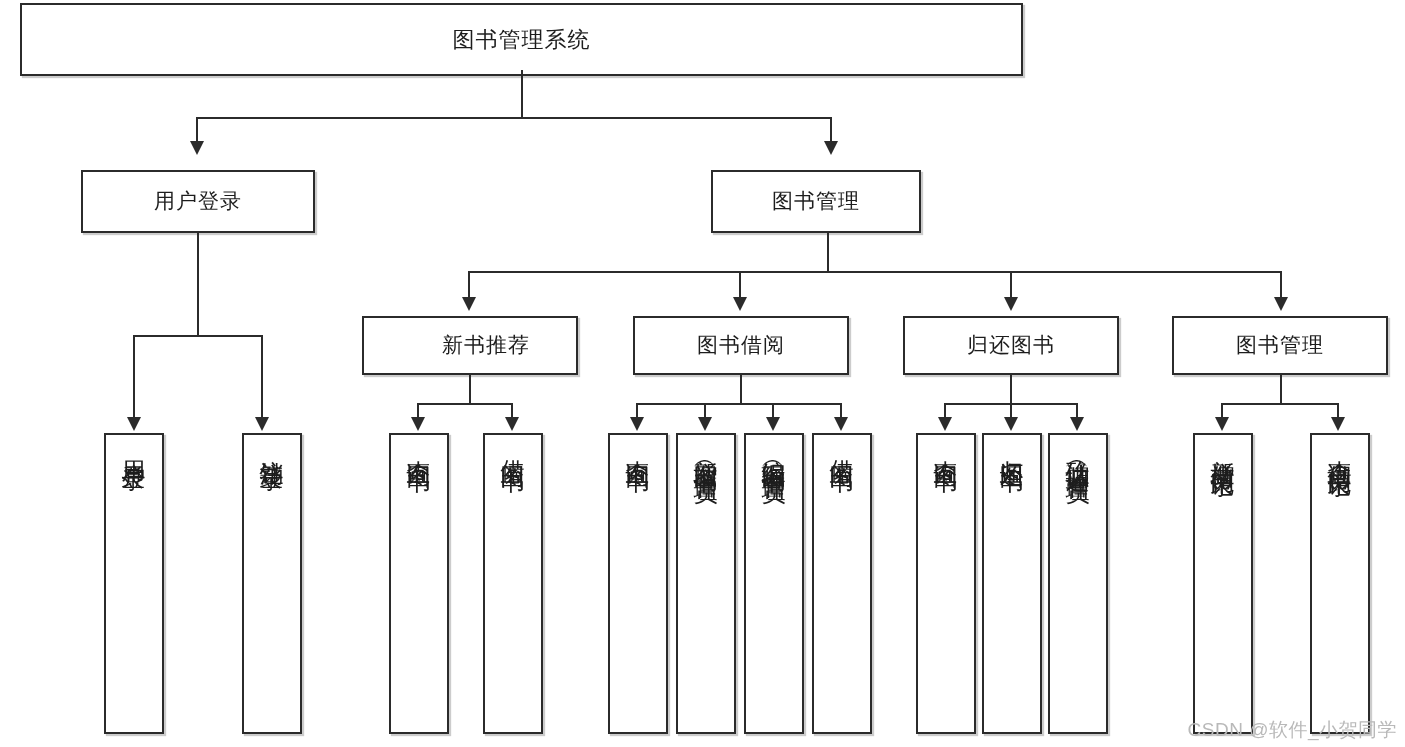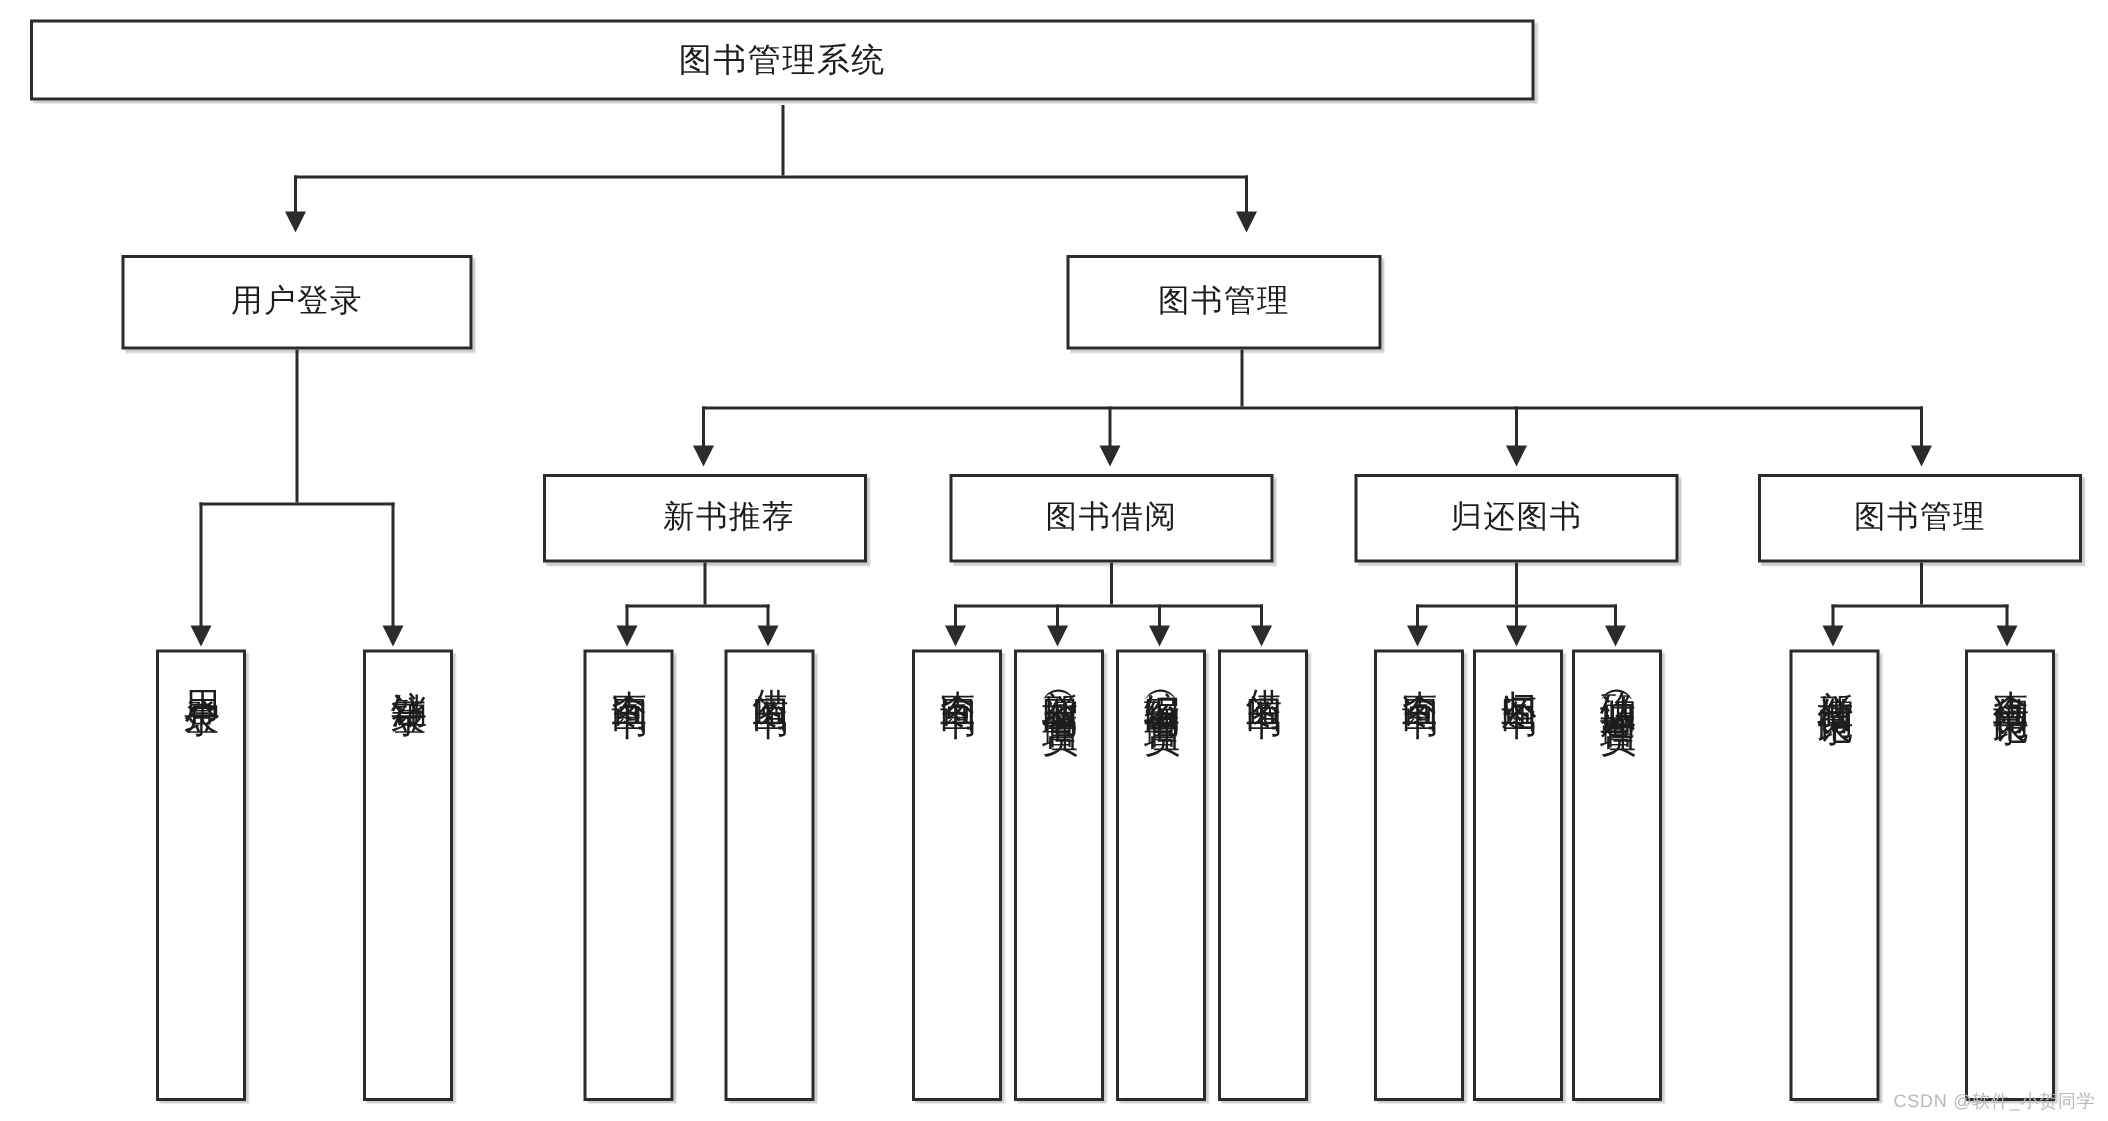--- a/index.html
+++ b/index.html
@@ -74,32 +74,32 @@
     border-left: 7px solid transparent;
     border-right: 7px solid transparent;
     border-top: 14px solid #2b2b2b;
   }
 
   
   #watermark {
     position: absolute;
     right: 8px;
     bottom: 4px;
-    font-size: 12px;
+    font-size: 19px;
     color: #b9b9b9;
     white-space: nowrap;
     letter-spacing: 0.5px;
   }
 </style>
 </head>
 <body>
 
 <div id="canvas">
 
-  <div class="node h root" style="left:20px; top:13px; width:1003px; height:54px;justify-content:center;">
+  <div class="node h root" style="left:20px; top:3px; width:1003px; height:73px;justify-content:center;">
     <span class="label">图书管理系统</span>
   </div>
 
   <div class="conn vline" style="left:521px; top:70px; width:2px; height:47px;"></div>
 
   <div class="conn hline" style="left:196px; top:117px; width:636px; height:2px;"></div>
 
   <div class="conn vline" style="left:196px; top:117px; width:2px; height:26px;"></div>
   <div class="arrow" style="left:190px; top:141px;"></div>
   <div class="conn vline" style="left:830px; top:117px; width:2px; height:26px;"></div>

